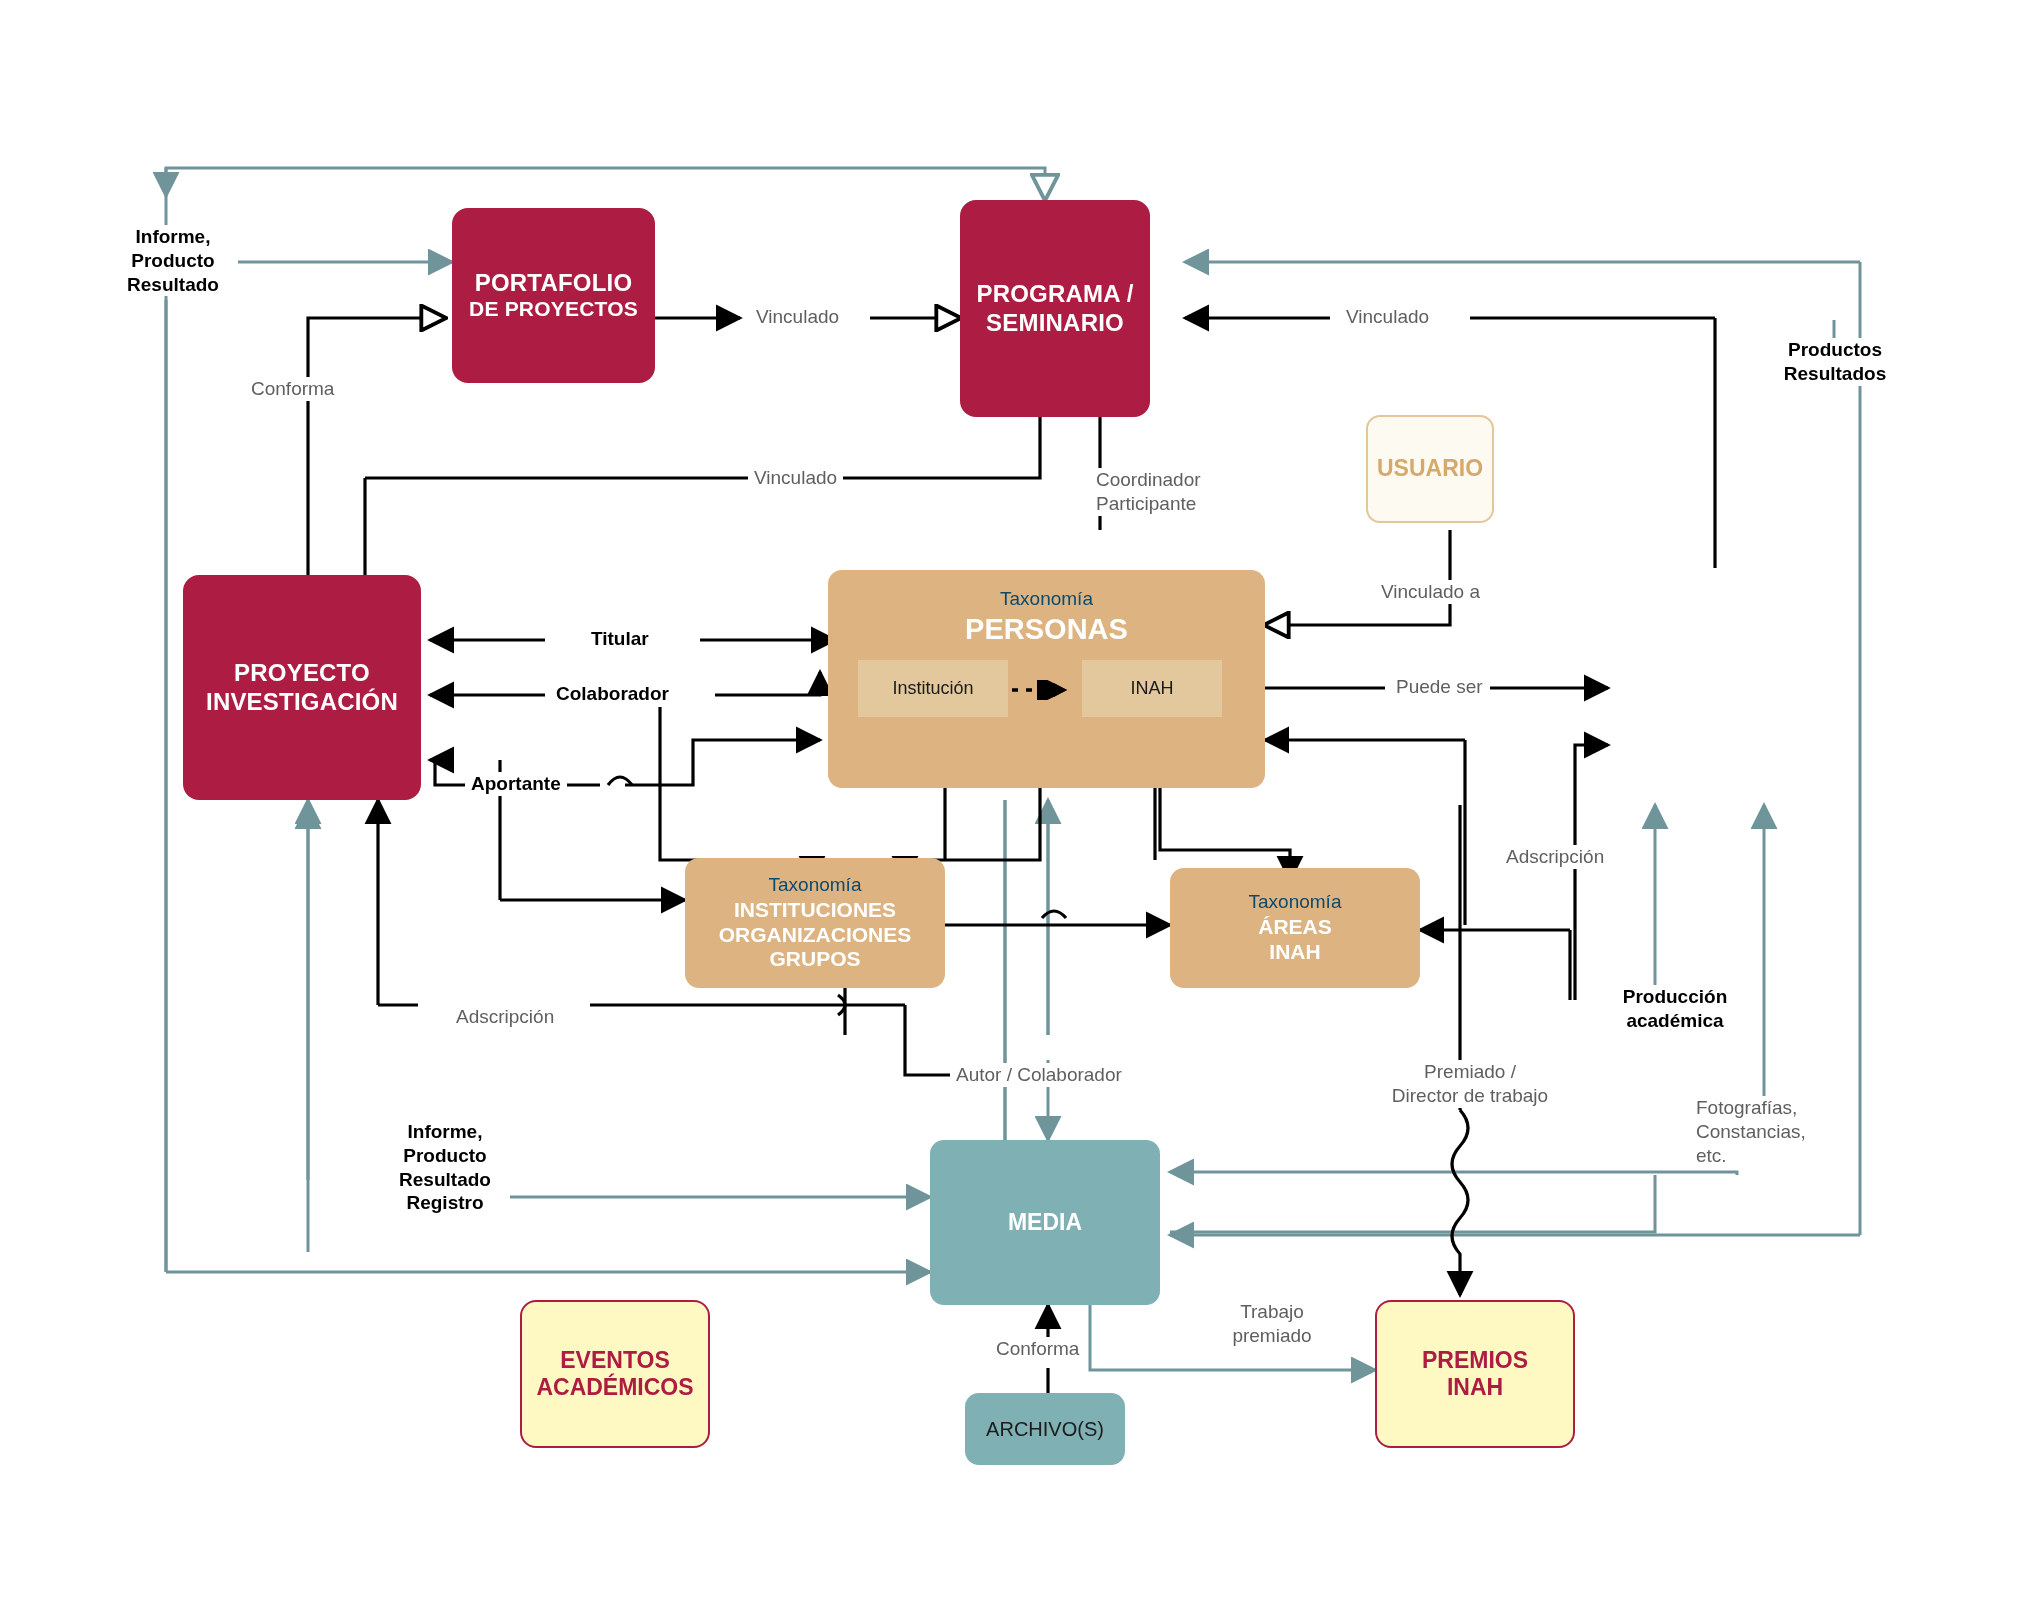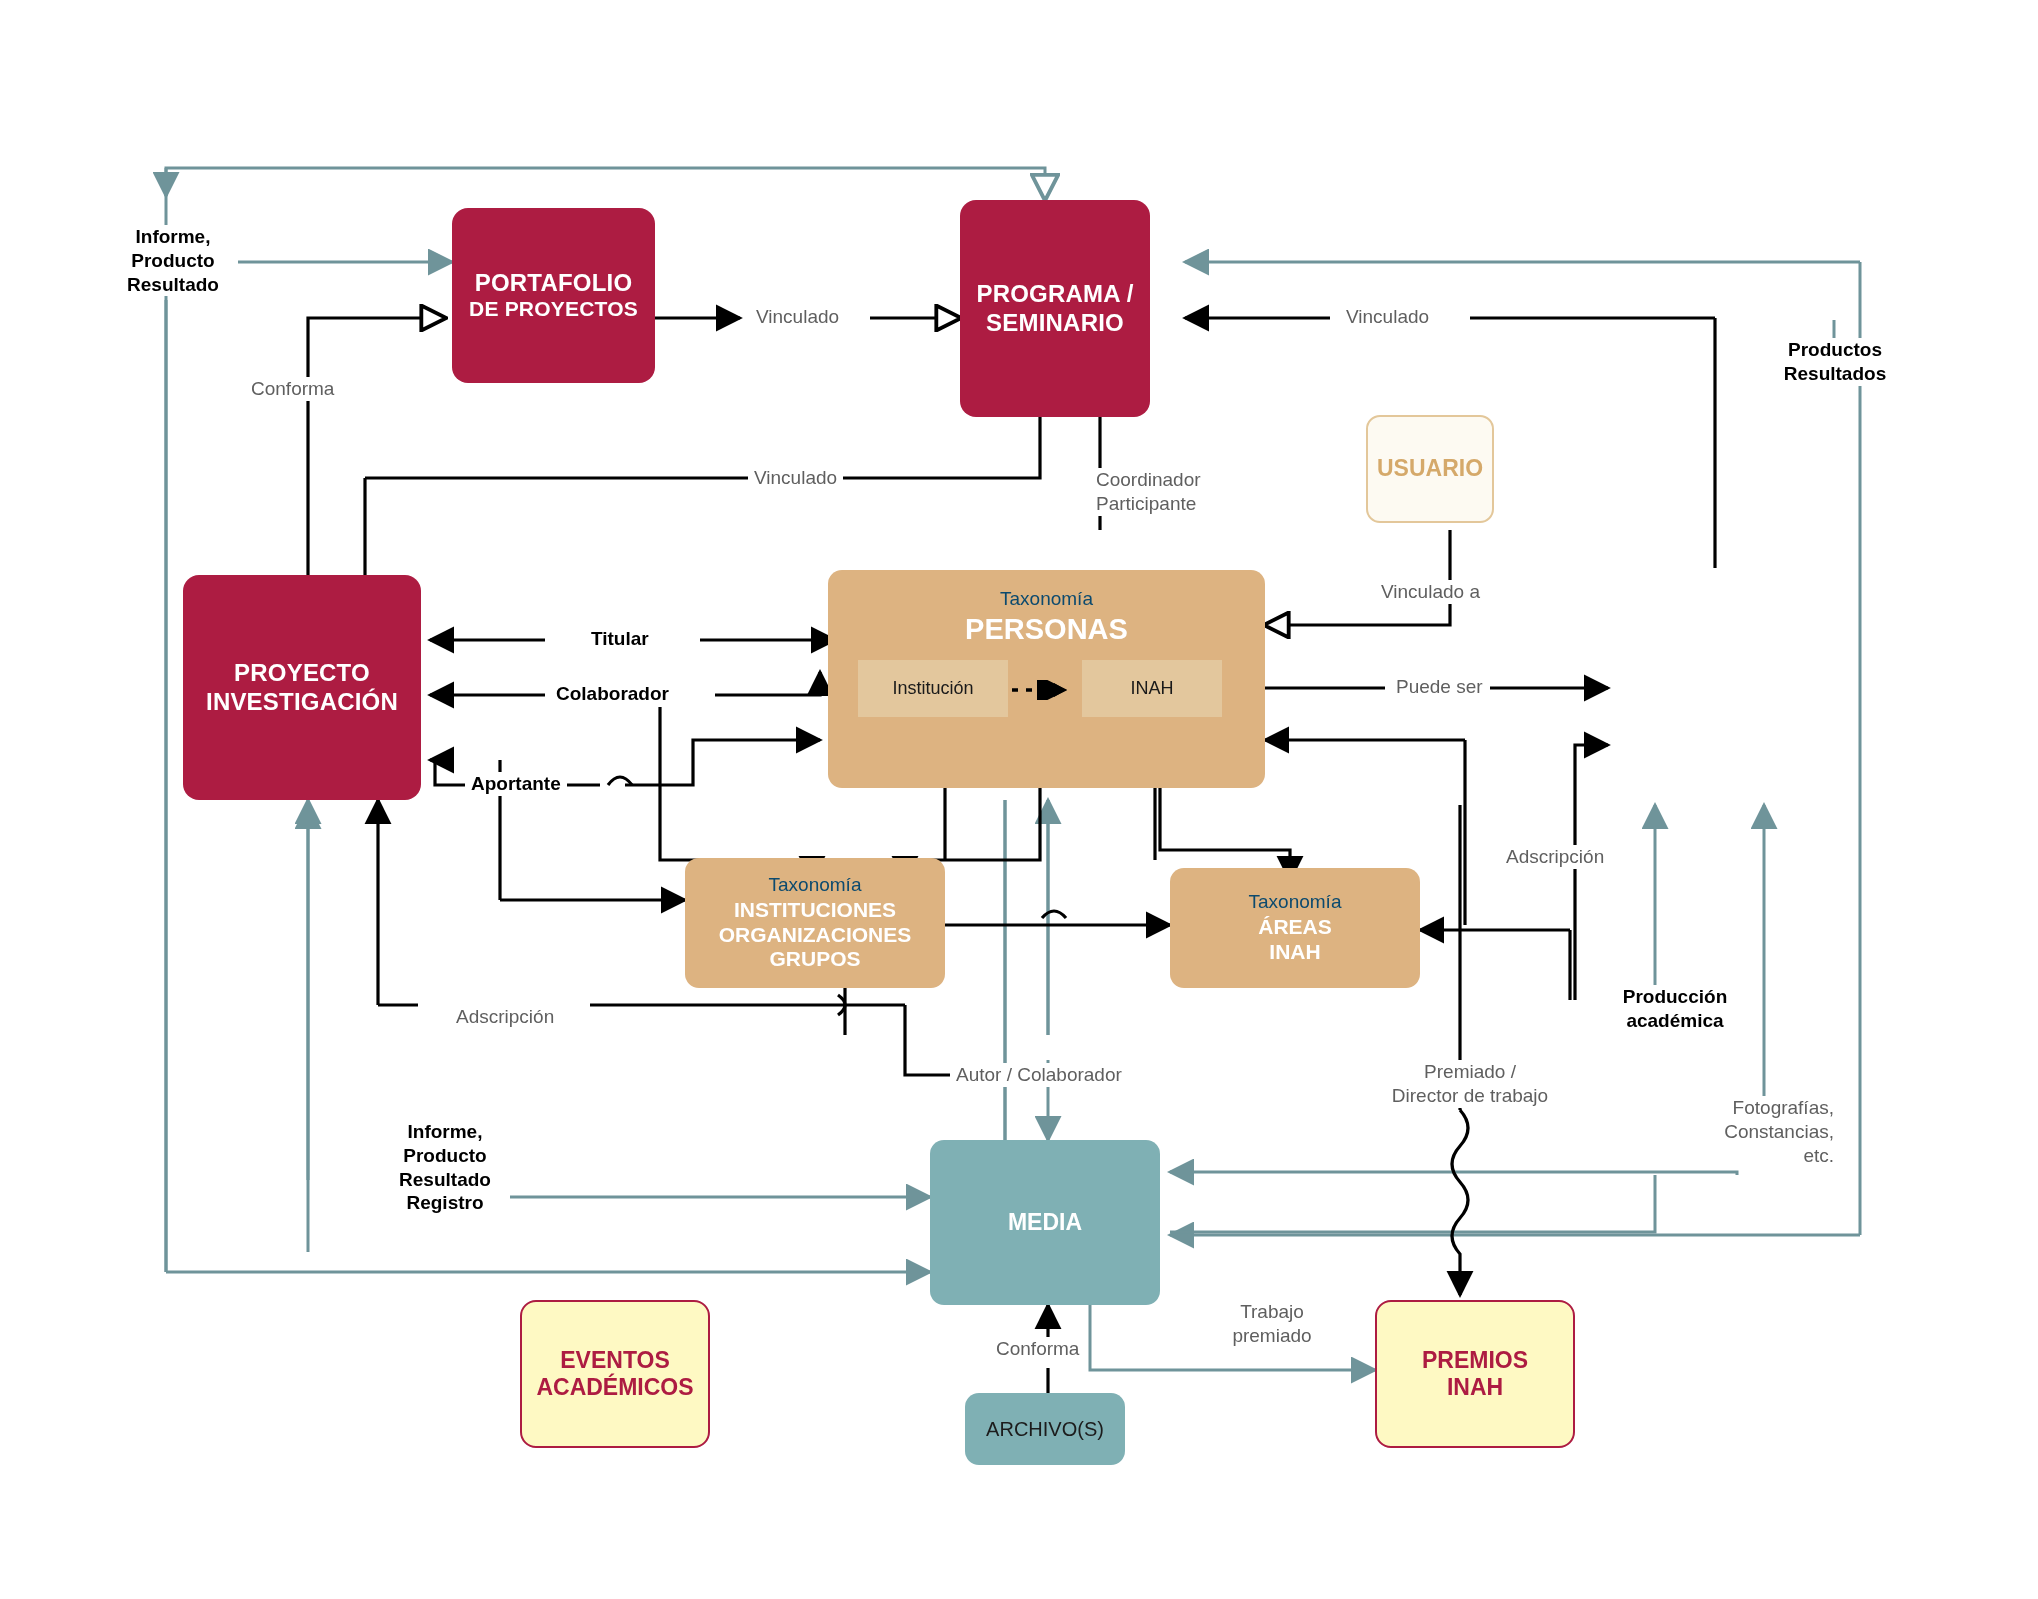--- a/index.html
+++ b/index.html
@@ -297,21 +297,21 @@
   <div class="lbl bold" style="left:1590px;top:985px;width:170px;text-align:center;">
     <div>Producción</div>
     <div>académica</div>
   </div>
 
   <div class="lbl" style="left:1370px;top:1060px;width:200px;text-align:center;">
     <div>Premiado /</div>
     <div>Director de trabajo</div>
   </div>
 
-  <div class="lbl" style="left:1690px;top:1096px;width:150px;text-align:right;">
+  <div class="lbl" style="left:1690px;top:1096px;width:150px;text-align:left;">
     <div>Fotografías,</div>
     <div>Constancias,</div>
     <div>etc.</div>
   </div>
 
   <div class="lbl bold" style="left:380px;top:1120px;width:130px;text-align:center;">
     <div>Informe,</div>
     <div>Producto</div>
     <div>Resultado</div>
     <div>Registro</div>

